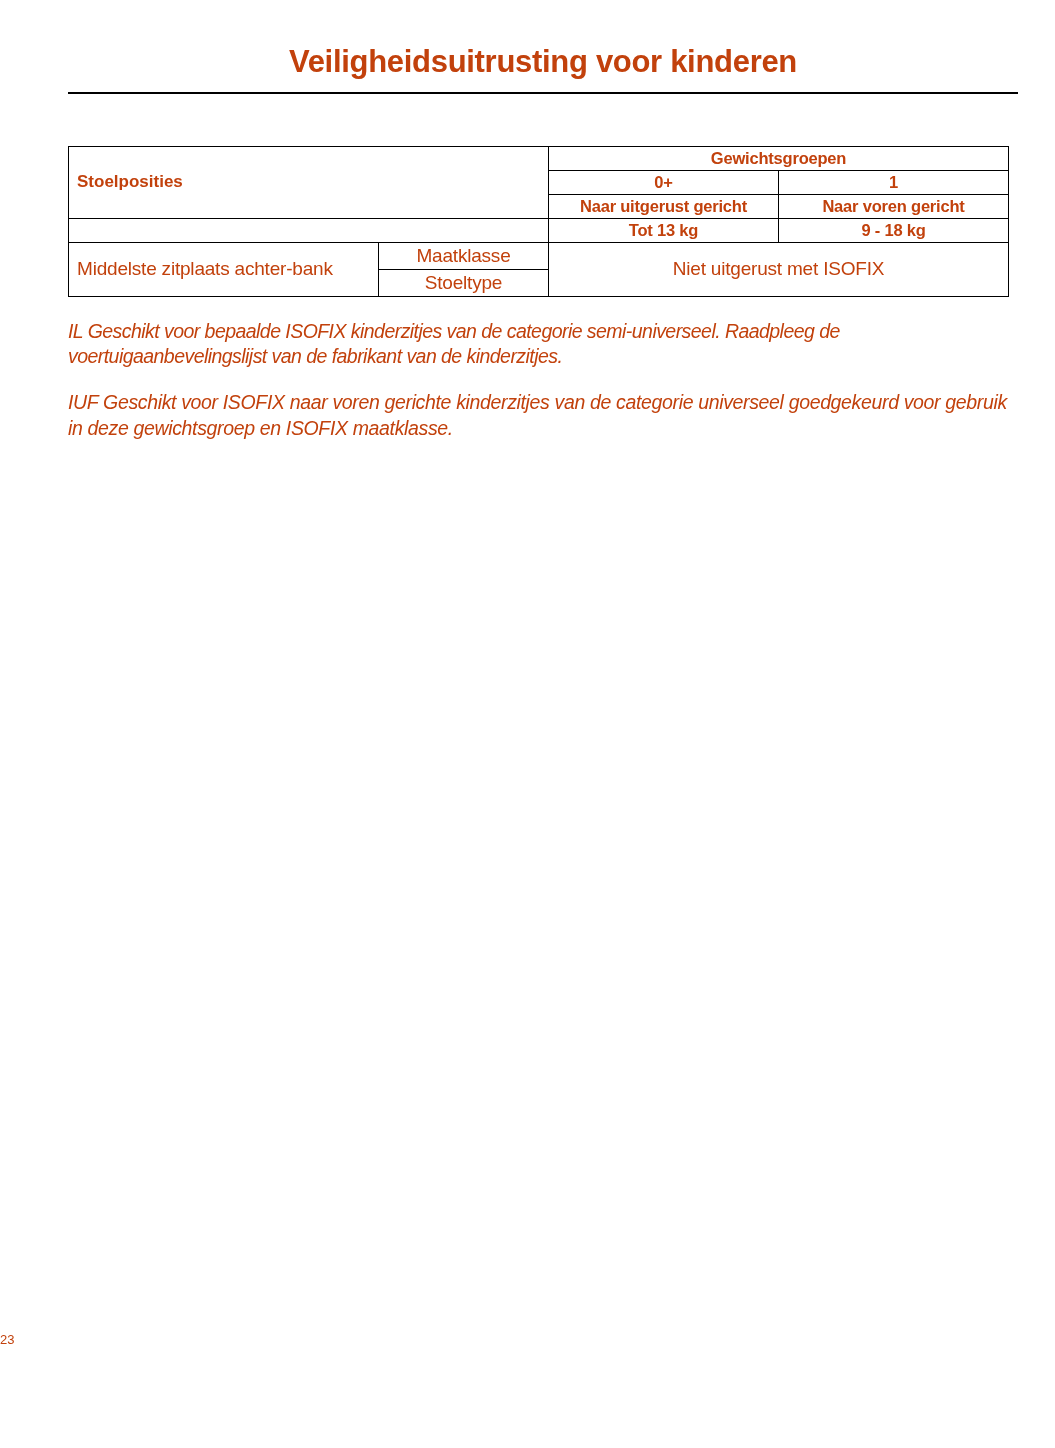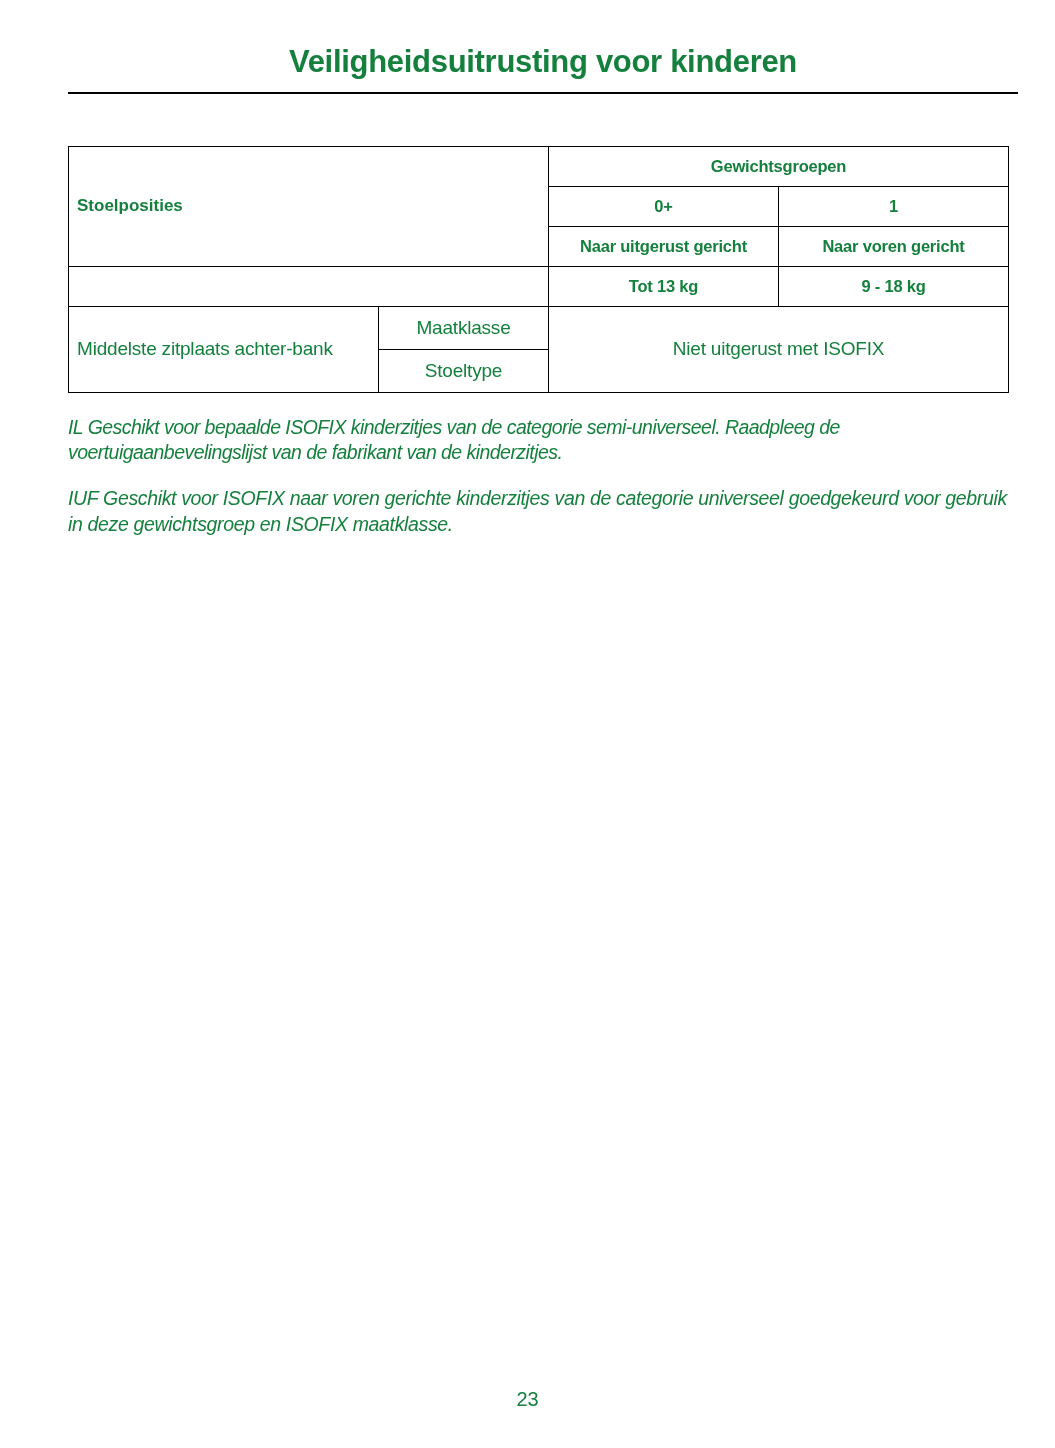--- a/index.html
+++ b/index.html
@@ -6,21 +6,21 @@
     margin: 0;
     padding: 0;
     background: #ffffff;
   }
   .page {
     position: relative;
     width: 1055px;
     height: 1448px;
     background: #ffffff;
     font-family: "Liberation Sans", sans-serif;
-    color: #15803d;
+    color: #c2410c;
     box-sizing: border-box;
     overflow: hidden;
   }
   .content {
     position: absolute;
     left: 68px;
     top: 44px;
     width: 950px;
   }
   h1.page-title {
@@ -40,21 +40,21 @@
 
   
   table.isofix {
     border-collapse: collapse;
     width: 940px;
     table-layout: fixed;
   }
   table.isofix td {
     border: 1.6px solid #000;
     vertical-align: middle;
-    padding: 10px 8px;
+    padding: 2px 8px;
   }
   .hdr {
     text-align: center;
     font-weight: bold;
     font-size: 16.5px;
     letter-spacing: -0.2px;
   }
   .seatpos-head {
     text-align: left;
     font-weight: bold;
@@ -90,24 +90,24 @@
     letter-spacing: -0.55px;
   }
   sup {
     font-size: 0.62em;
     vertical-align: super;
     line-height: 0;
   }
   .pageno {
     position: absolute;
     left: 0;
-    top: 1388px;
+    top: 1332px;
     width: 1055px;
-    text-align: center;
-    font-size: 20px;
+    text-align: left;
+    font-size: 13px;
   }
 </style>
 </head>
 <body>
 
 <div class="page">
 
   <div class="content">
 
     <h1 class="page-title">Veiligheidsuitrusting voor kinderen</h1>

